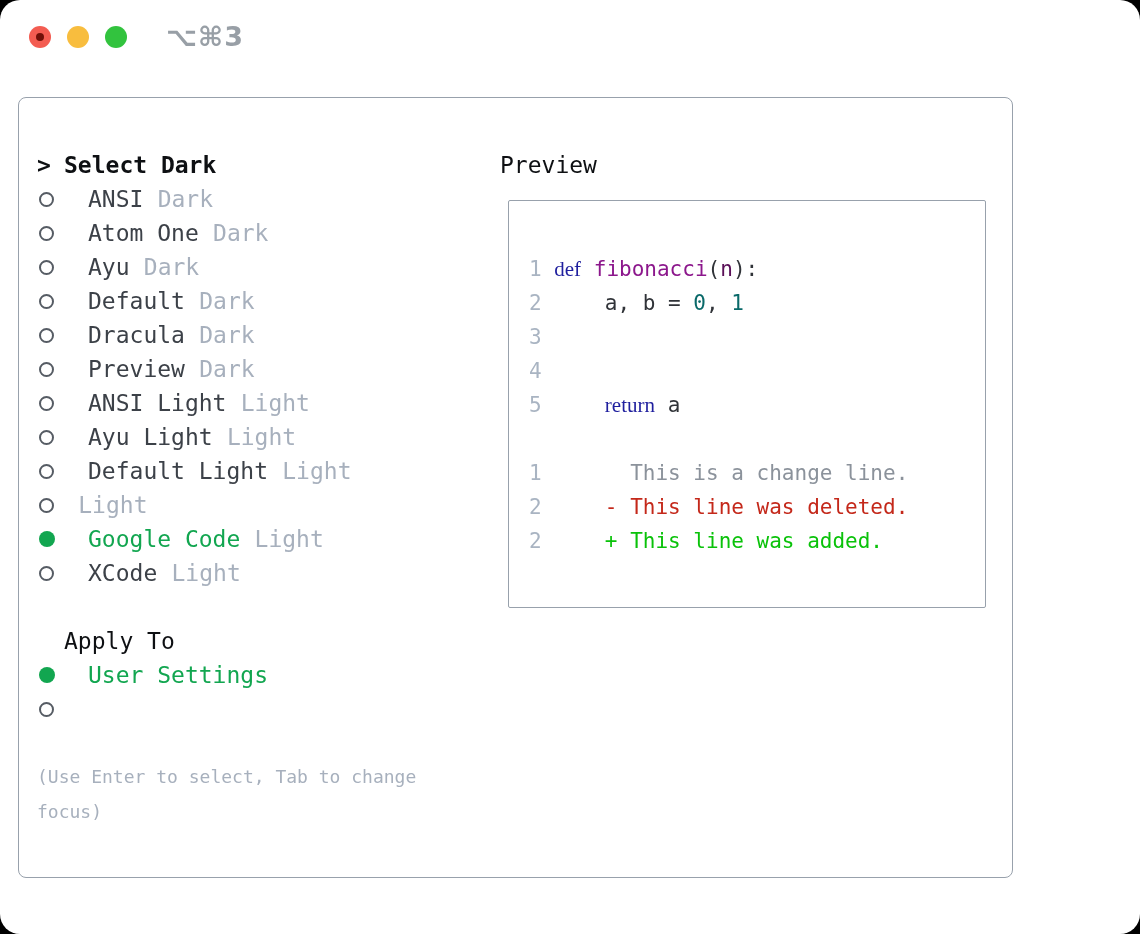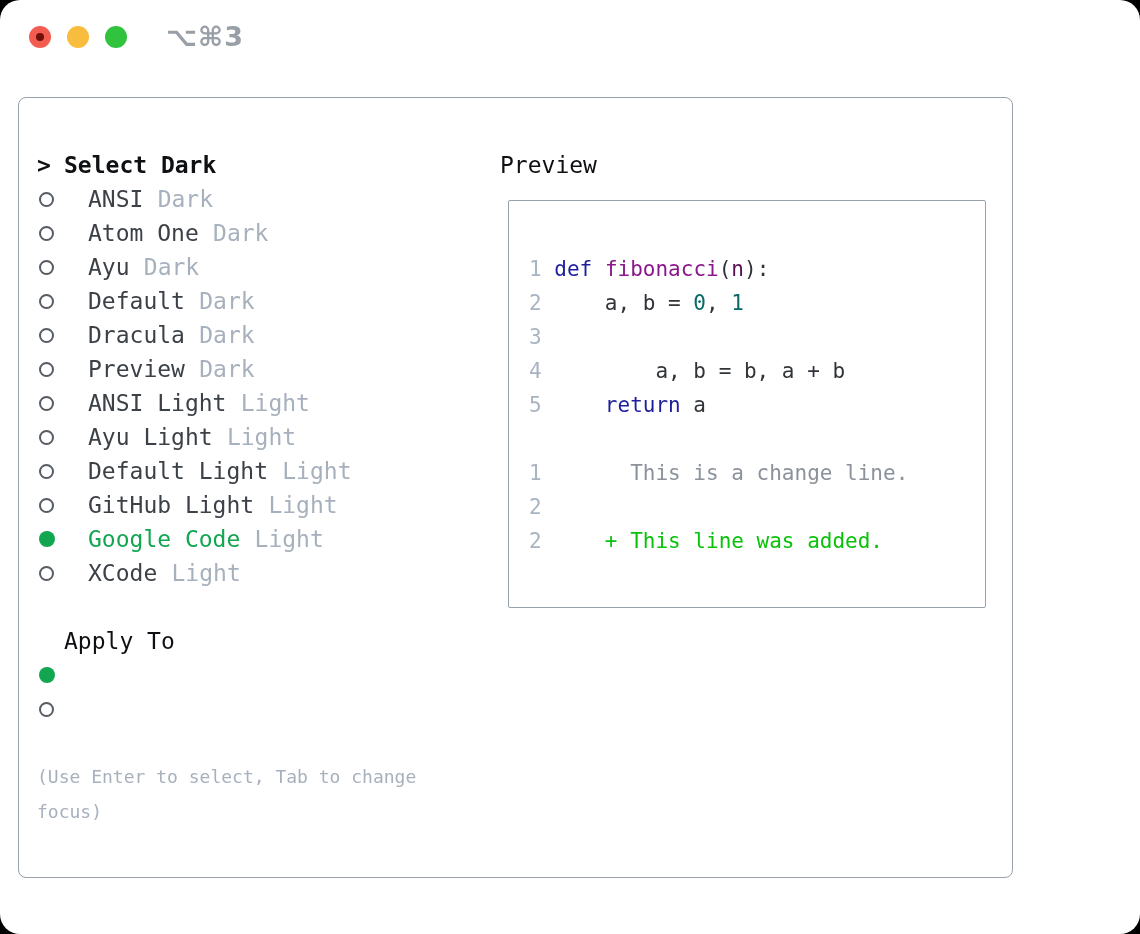--- a/index.html
+++ b/index.html
@@ -55,21 +55,21 @@
   }
   .preview-box{
     position:absolute;left:489px;top:102px;width:478px;height:408px;
     border:1.5px solid var(--border,#98a1ac);border-radius:2px;box-sizing:border-box;
     padding:51px 0 0 20px;overflow:hidden;
     font-size:21px;
   }
   .pline{height:34px;line-height:34px;white-space:pre;display:flex;}
   .lineno{display:inline-block;width:2ch;flex:0 0 auto;color:var(--lineno,#a9b4c2);}
   .pcontent{white-space:pre;}
-  .kwd{color:var(--keyword,#1f1f9e);}
+  .kwd{color:var(--keyword,#1f1f9e);font-family:Liberation Serif, serif;}
   .typ{color:var(--function,#8c178c);}
   .prm{color:var(--param,#5a1058);}
   .lit{color:var(--number,#096969);}
   .pln{color:var(--plain,#303338);}
   .ctx{color:var(--context,#8b929b);}
   .del{color:var(--deleted,#c4281a);}
   .add{color:var(--added,#0ac20a);}
 </style>
 </head>
 <body>
@@ -95,48 +95,48 @@
       <div id="theme-list">
           <div class="row"><span class="marker"><span class="radio"></span></span><span class="t-name">ANSI</span><span class="t-variant">Dark</span></div>
           <div class="row"><span class="marker"><span class="radio"></span></span><span class="t-name">Atom One</span><span class="t-variant">Dark</span></div>
           <div class="row"><span class="marker"><span class="radio"></span></span><span class="t-name">Ayu</span><span class="t-variant">Dark</span></div>
           <div class="row"><span class="marker"><span class="radio"></span></span><span class="t-name">Default</span><span class="t-variant">Dark</span></div>
           <div class="row"><span class="marker"><span class="radio"></span></span><span class="t-name">Dracula</span><span class="t-variant">Dark</span></div>
           <div class="row"><span class="marker"><span class="radio"></span></span><span class="t-name">Preview</span><span class="t-variant">Dark</span></div>
           <div class="row"><span class="marker"><span class="radio"></span></span><span class="t-name">ANSI Light</span><span class="t-variant">Light</span></div>
           <div class="row"><span class="marker"><span class="radio"></span></span><span class="t-name">Ayu Light</span><span class="t-variant">Light</span></div>
           <div class="row"><span class="marker"><span class="radio"></span></span><span class="t-name">Default Light</span><span class="t-variant">Light</span></div>
-          <div class="row"><span class="marker"><span class="radio"></span></span><span class="t-name">GitHub Light</span><span class="t-variant">Light</span></div>
+          <div class="row"><span class="marker"><span class="radio"></span></span><span class="t-variant">Light</span></div>
           <div class="row selected"><span class="marker"><span class="radio"></span></span><span class="t-name">Google Code</span><span class="t-variant">Light</span></div>
           <div class="row"><span class="marker"><span class="radio"></span></span><span class="t-name">XCode</span><span class="t-variant">Light</span></div>
         </div>
 
       <div class="spacer"></div>
 
       <div class="row">
         <span class="marker"></span><span class="apply-hdr">Apply To</span>
       </div>
 
       <div id="apply-list">
-          <div class="row selected"><span class="marker"><span class="radio"></span></span></div>
+          <div class="row selected"><span class="marker"><span class="radio"></span></span><span class="t-name">User Settings</span></div>
           <div class="row"><span class="marker"><span class="radio"></span></span></div>
         </div>
 
       <div class="spacer"></div>
 
       <div class="hint">(Use Enter to select, Tab to change focus)</div>
     </div>
 
     <div class="preview-header">Preview</div>
     <div class="preview-box" id="preview-box">
         <div class="pline"><span class="lineno">1</span><span class="pcontent"><span class="kwd">def</span><span class="pln"> </span><span class="typ">fibonacci</span><span class="pln">(</span><span class="prm">n</span><span class="pln">):</span></span></div>
         <div class="pline"><span class="lineno">2</span><span class="pcontent"><span class="pln">    a, b = </span><span class="lit">0</span><span class="pln">, </span><span class="lit">1</span></span></div>
         <div class="pline"><span class="lineno">3</span></div>
-        <div class="pline"><span class="lineno">4</span><span class="pcontent"><span class="pln">        a, b = b, a + b</span></span></div>
+        <div class="pline"><span class="lineno">4</span></div>
         <div class="pline"><span class="lineno">5</span><span class="pcontent"><span class="pln">    </span><span class="kwd">return</span><span class="pln"> a</span></span></div>
         <div class="pline"></div>
         <div class="pline"><span class="lineno">1</span><span class="pcontent ctx">      This is a change line.</span></div>
-        <div class="pline"><span class="lineno">2</span></div>
+        <div class="pline"><span class="lineno">2</span><span class="pcontent del">    - This line was deleted.</span></div>
         <div class="pline"><span class="lineno">2</span><span class="pcontent add">    + This line was added.</span></div>
       </div>
 
   </div>
 </div>
 
 </body></html>

